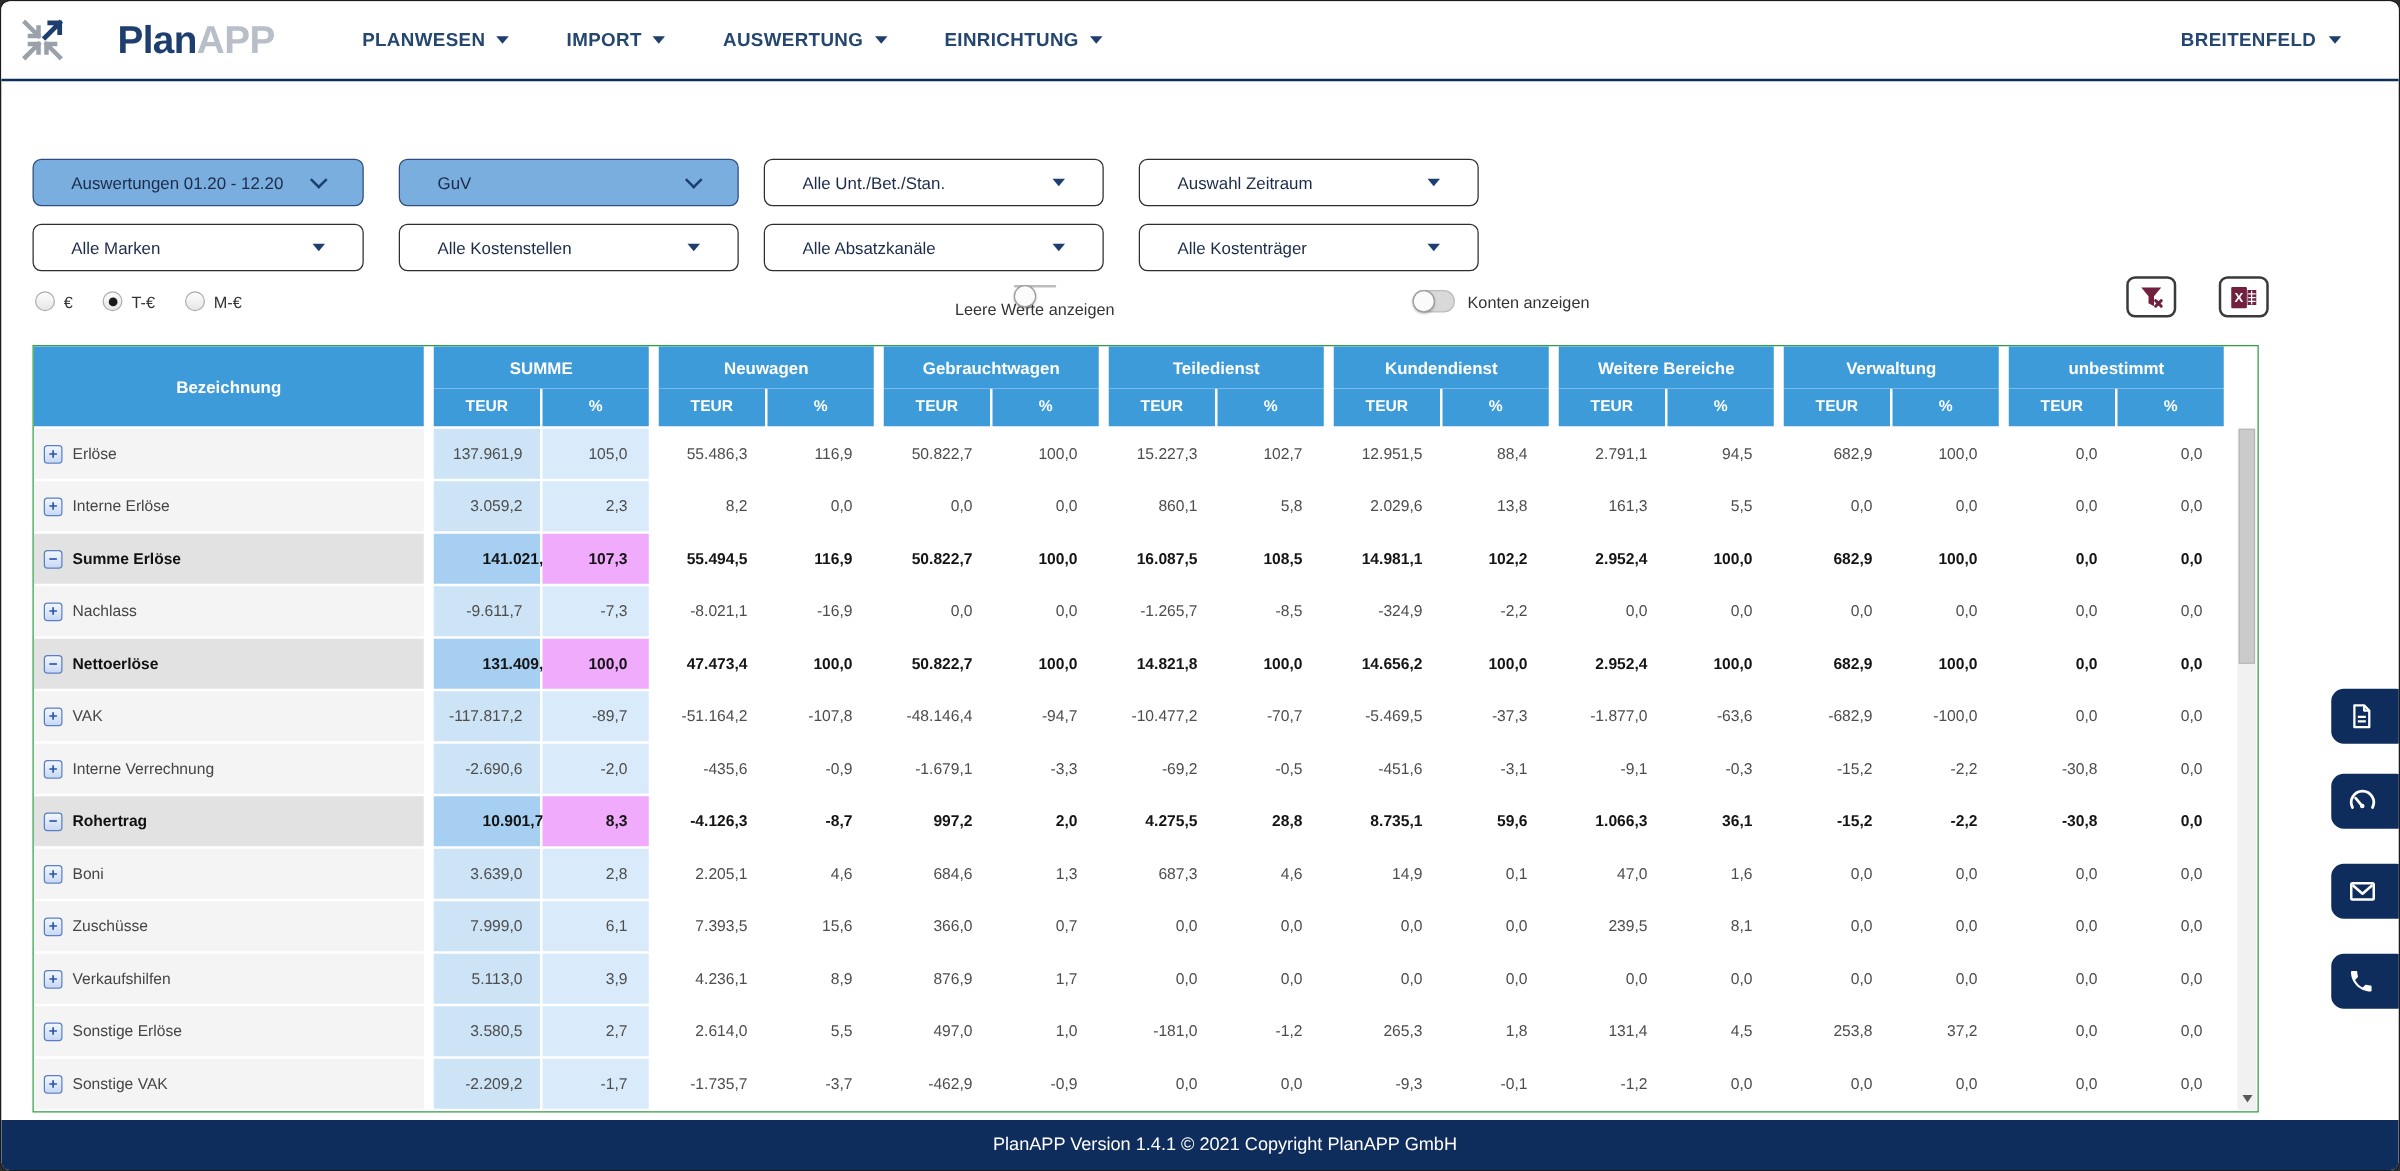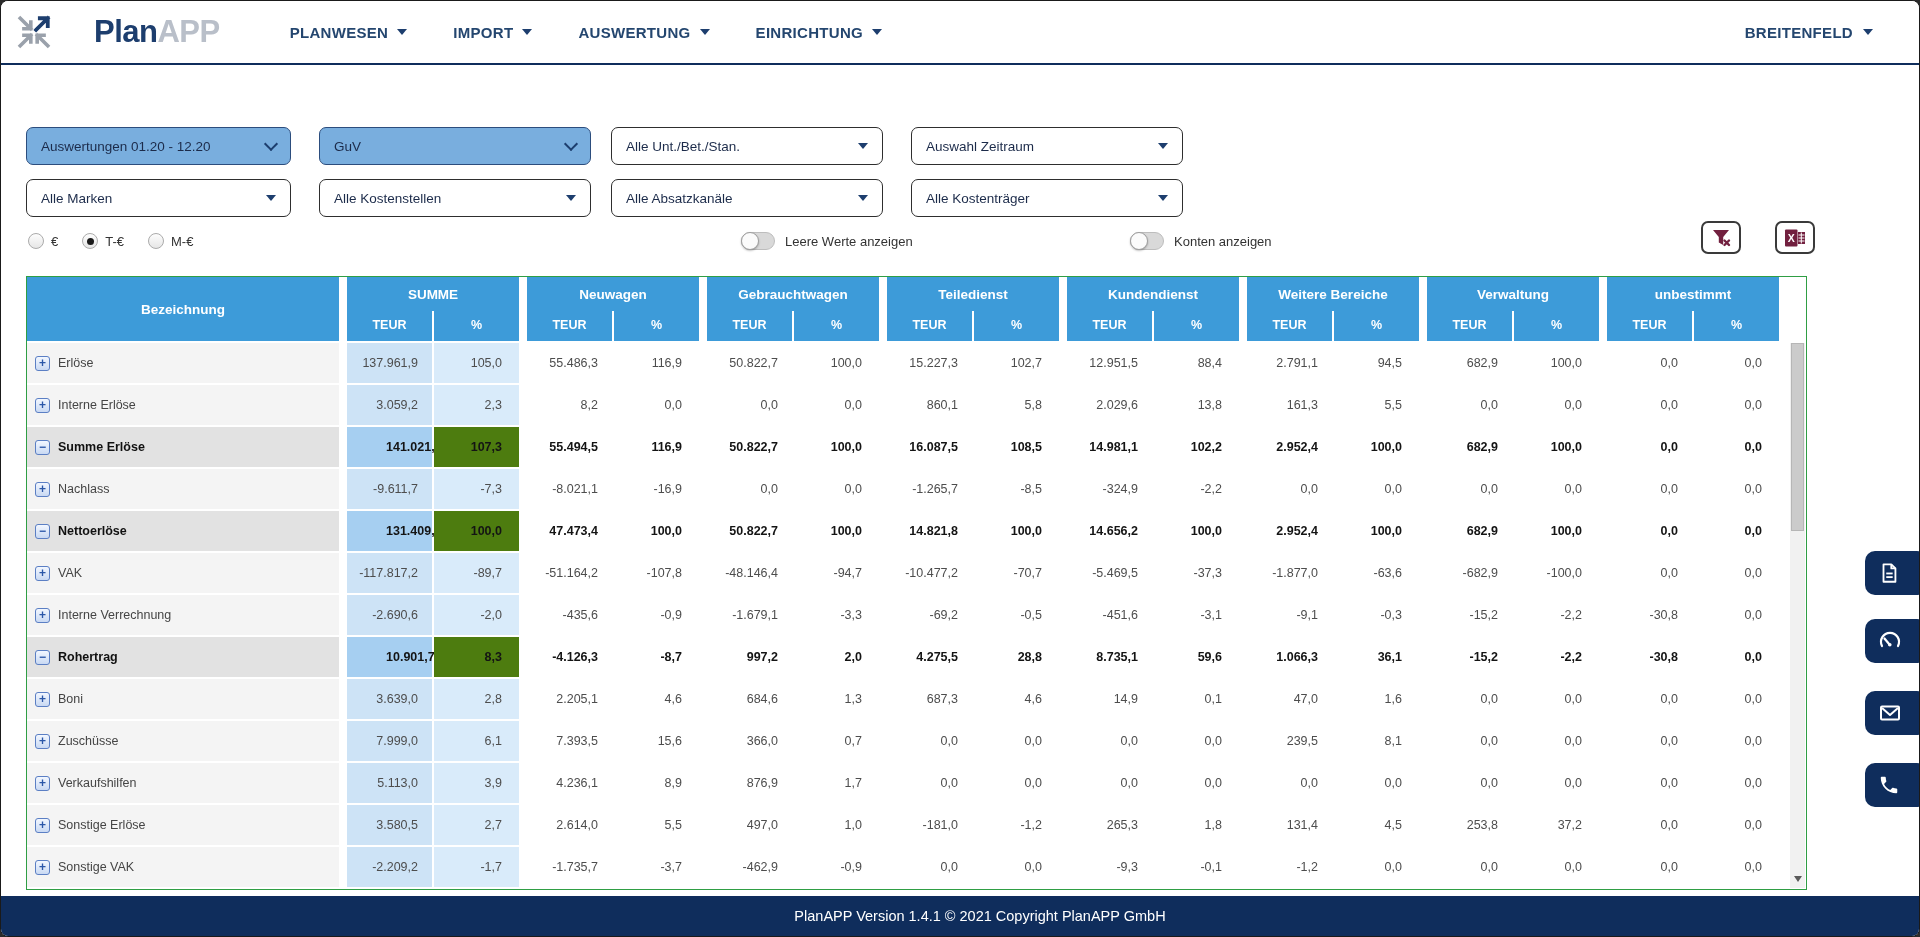--- a/index.html
+++ b/index.html
@@ -14,36 +14,36 @@
   nav{display:flex;margin-left:70px;gap:46px;align-items:center;}
   .nav-item{display:flex;align-items:center;gap:9px;font-size:15px;font-weight:bold;color:#24466f;letter-spacing:0.3px;cursor:pointer;}
   .chev-fill{width:0;height:0;border-left:5px solid transparent;border-right:5px solid transparent;border-top:6px solid #1d3e6e;display:inline-block;}
   .user-menu{margin-left:auto;display:flex;align-items:center;gap:10px;font-size:15px;font-weight:bold;color:#24466f;letter-spacing:0.3px;cursor:pointer;}
 
   
   h1{position:absolute;left:25px;top:76px;margin:0;font-size:18px;font-weight:bold;color:#1d3e6e;letter-spacing:0.2px;}
 
   
   #filters{position:absolute;left:25px;top:126px;width:1170px;display:flex;flex-wrap:wrap;row-gap:14px;}
-  .select{height:38px;box-sizing:border-box;border:1px solid #2e2e2e;border-radius:7px;background:#fff;display:flex;align-items:center;justify-content:space-between;padding:0 14px;font-size:13.5px;color:#1c2b4a;cursor:pointer;}
+  .select{height:38px;box-sizing:border-box;border:1px solid #2e2e2e;border-radius:7px;background:#fff;display:flex;align-items:center;justify-content:space-between;padding:0 30px;font-size:13.5px;color:#1c2b4a;cursor:pointer;}
   .select.active{background:#79aede;border-color:#2c4d7d;}
   .select.col0{width:265px;}
   .select.col1{width:272px;margin-left:28px;}
   .select.col2{width:272px;margin-left:20px;}
   .select.col3{width:272px;margin-left:28px;}
   .chev-stroke{width:8px;height:8px;border-right:2.5px solid #1d3e6e;border-bottom:2.5px solid #1d3e6e;transform:rotate(45deg);margin-top:-4px;display:inline-block;}
 
   
   #unit-radios{position:absolute;left:27px;top:226px;display:flex;gap:24px;align-items:center;height:28px;}
   .radio-item{display:flex;align-items:center;gap:7px;cursor:pointer;}
   .radio{width:16px;height:16px;border-radius:50%;border:1px solid #ababab;background:linear-gradient(#fdfdfd,#e6e6e6);box-sizing:border-box;position:relative;}
   .radio.checked::after{content:"";position:absolute;left:3.5px;top:3.5px;width:7px;height:7px;border-radius:50%;background:#1a1a1a;}
   .radio-label{font-size:13px;color:#333;}
   .toggle-wrap{position:absolute;top:227px;display:flex;align-items:center;gap:10px;height:26px;}
-  #toggle-0{left:740px;} #toggle-1{left:1129px;}
+  #toggle-0{left:763px;flex-direction:column;} #toggle-1{left:1129px;}
   .switch{width:34px;height:18px;border-radius:10px;background:#d9d9d9;border:1px solid #bdbdbd;position:relative;box-sizing:border-box;cursor:pointer;}
   .knob{position:absolute;left:-1px;top:-1px;width:18px;height:18px;border-radius:50%;background:#fbfbfb;border:1px solid #9e9e9e;box-sizing:border-box;box-shadow:0 1px 2px rgba(0,0,0,.25);}
   .toggle-label{font-size:13px;color:#333;}
   .toolbar{position:absolute;left:1700px;top:220px;display:flex;gap:34px;}
   .tool-btn{width:40px;height:33px;border:2px solid #3a3a3a;border-radius:7px;background:#fff;display:flex;align-items:center;justify-content:center;cursor:pointer;box-sizing:border-box;}
 
   
   .grid{position:absolute;left:25px;top:275px;width:1781px;height:614px;border:1px solid #2f9e44;background:#fff;box-sizing:border-box;overflow:hidden;}
   #t-head{display:flex;height:64px;margin-bottom:2px;}
   .th-label{width:312px;margin-right:8px;background:#3d9bd9;color:#fff;font-weight:bold;font-size:13.5px;display:flex;align-items:center;justify-content:center;flex:none;}
@@ -56,21 +56,21 @@
   .t-row.summary .c-label{background:#e2e2e2;font-weight:bold;color:#111;}
   .expander{width:15px;height:15px;border:1px solid #5b7fc4;border-radius:3px;background:linear-gradient(#f2f7ff,#c9d9f3);color:#2b57a8;font-weight:bold;font-size:12px;line-height:13px;text-align:center;margin-right:8px;cursor:pointer;flex:none;box-sizing:border-box;}
   .cell{width:85px;text-align:right;line-height:40px;color:#4d4d4d;box-sizing:border-box;flex:none;}
   .cell.teur{margin-right:2px;padding-right:14px;}
   .cell.pct{margin-right:8px;padding-right:17px;}
   .cell.last{margin-right:0;}
   .cell.sum.teur{background:#cde3f6;}
   .cell.sum.pct{background:#d9ebfa;}
   .t-row.summary .cell{font-weight:bold;color:#141414;}
   .t-row.summary .cell.sum.teur{background:#a6cff1;padding-left:39px;}
-  .t-row.summary .cell.sum.pct{background:#4d7c0f;}
+  .t-row.summary .cell.sum.pct{background:#f0abfc;}
   .vscroll{position:absolute;top:66px;right:1px;bottom:1px;width:15px;background:#f1f1f1;}
   .vthumb{position:absolute;top:0;left:1px;width:13px;height:188px;background:#cbcbcb;border:1px solid #b6b6b6;box-sizing:border-box;cursor:pointer;}
   .varrow{position:absolute;bottom:3px;left:0;width:15px;height:12px;display:flex;align-items:center;justify-content:center;cursor:pointer;}
   .varrow::after{content:"";width:0;height:0;border-left:4px solid transparent;border-right:4px solid transparent;border-top:6px solid #5a5a5a;}
 
   
   .fab{position:absolute;right:-8px;width:62px;height:44px;background:#0f2d5c;border-radius:10px;display:flex;align-items:center;padding-left:13px;box-sizing:border-box;cursor:pointer;}
   #fab-0{top:550px;} #fab-1{top:618px;} #fab-2{top:690px;} #fab-3{top:762px;}
 
   

